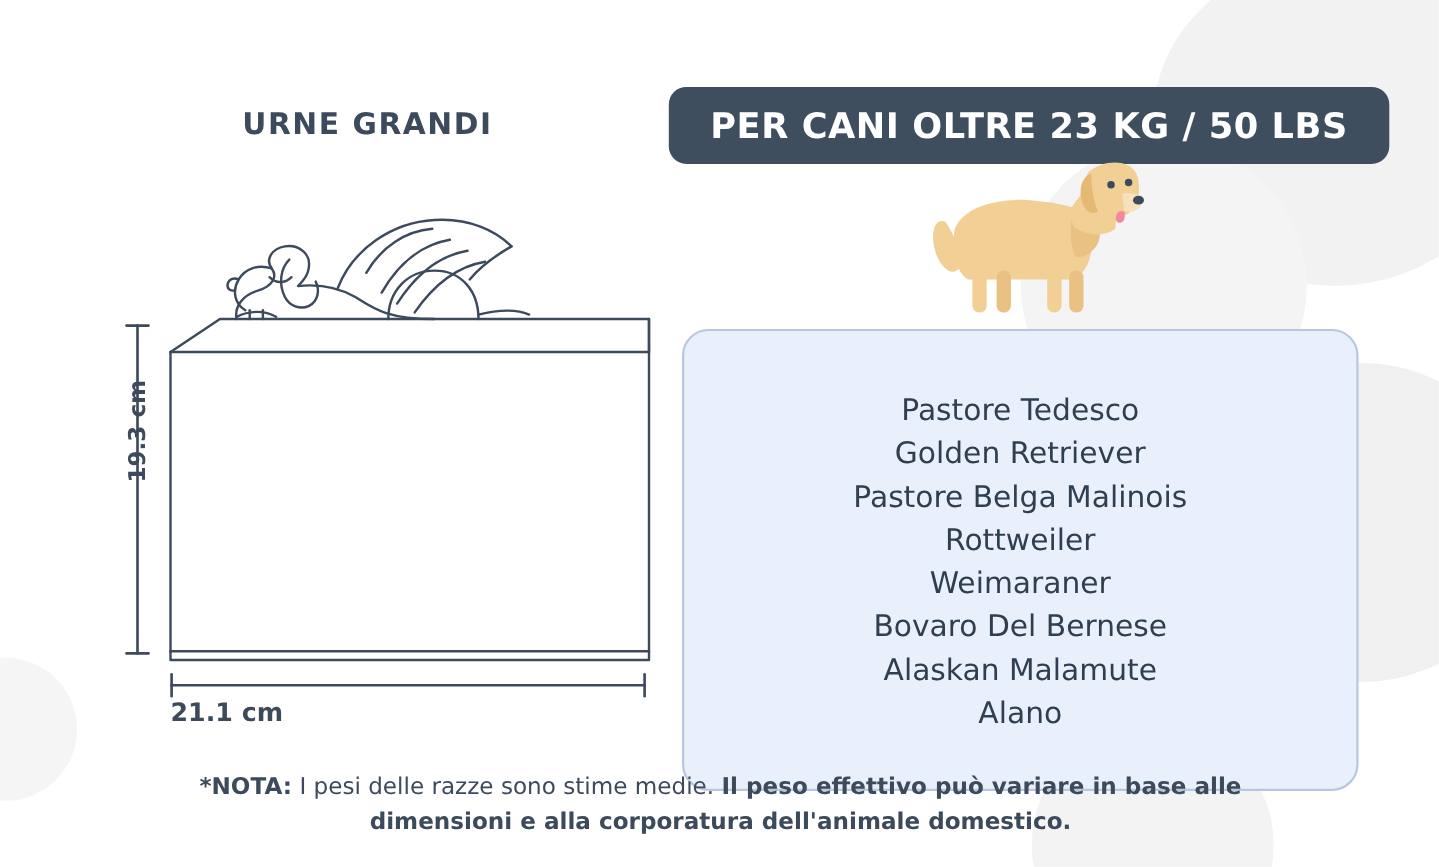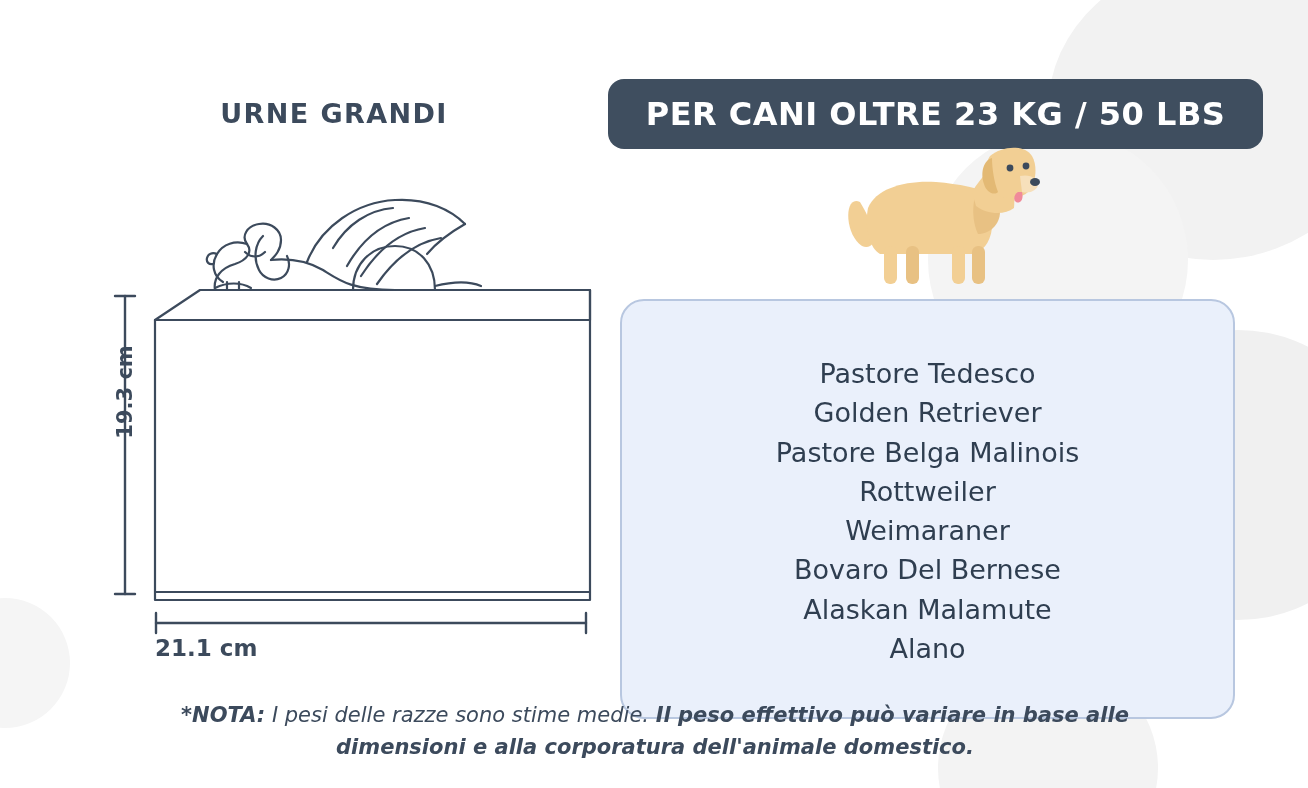--- a/index.html
+++ b/index.html
@@ -126,21 +126,20 @@
     line-height: 1.38;
     white-space: nowrap;
   }
 
   
   .footnote {
     position: absolute;
     left: 150px; top: 700px;
     width: 1010px;
     text-align: center;
-    font-style: italic;
     font-size: 21px;
     line-height: 1.5;
     color: #3c4a5c;
   }
   .footnote b { font-weight: bold; }
 </style>
 </head>
 <body>
 
 <div class="bg-blob blob-a"></div>

